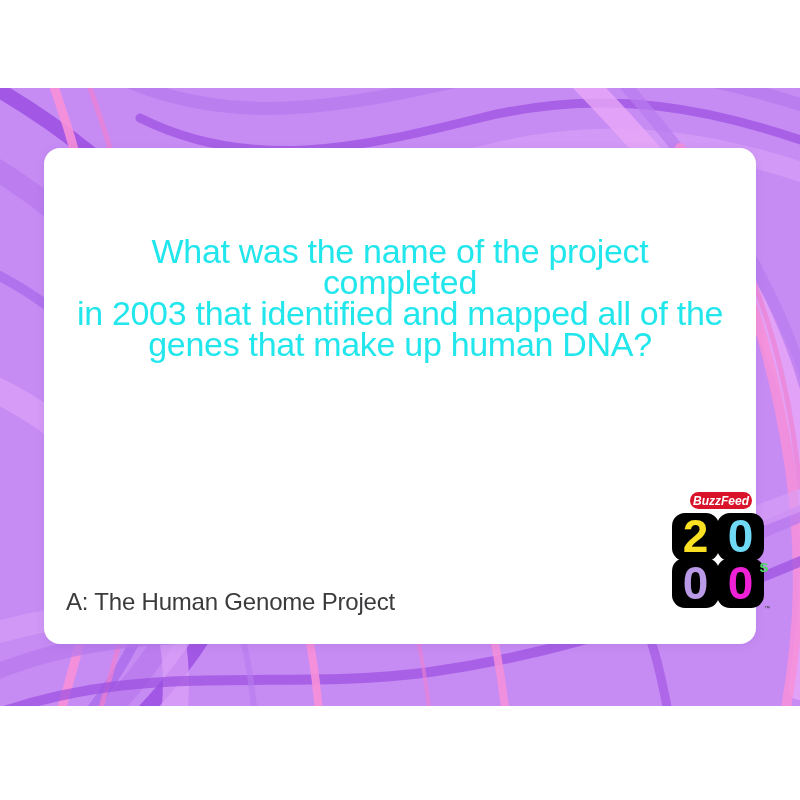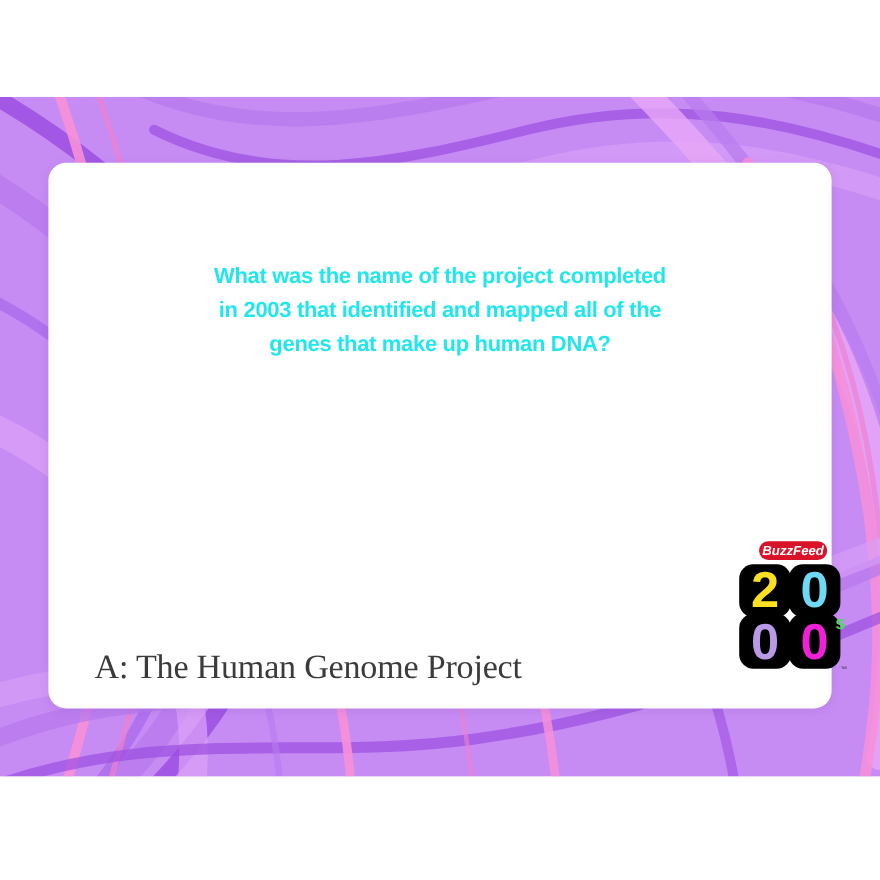--- a/index.html
+++ b/index.html
@@ -67,36 +67,36 @@
 
   
   #question {
     position: absolute;
     left: 28px;
     top: 88px;
     width: 656px;
     text-align: center;
     color: #21e6ec;
     font-family: "Liberation Sans", sans-serif;
-    font-weight: bold;
-    font-size: 20px;
+    font-weight: normal;
+    font-size: 34px;
     line-height: 31px;
     letter-spacing: -0.3px;
     white-space: pre-line;
   }
 
   
   #answer {
     position: absolute;
-    left: 42px;
+    left: 22px;
     top: 440px;
     color: #3b3b3d;
-    font-family: Liberation Serif, serif;
+    font-family: Liberation Sans, sans-serif;
     font-weight: normal;
-    font-size: 31px;
+    font-size: 24px;
     letter-spacing: -0.2px;
   }
 
   
   #logo {
     position: absolute;
     left: 620px;
     top: 342px;
     width: 112px;
     height: 122px;

